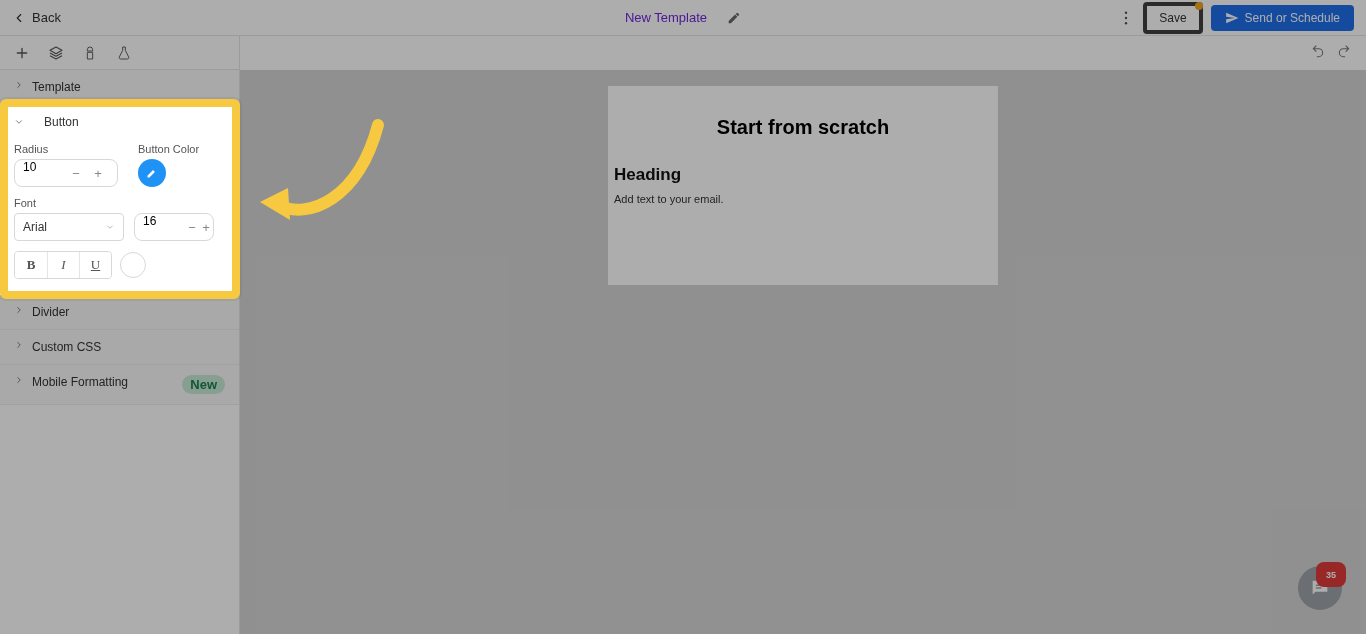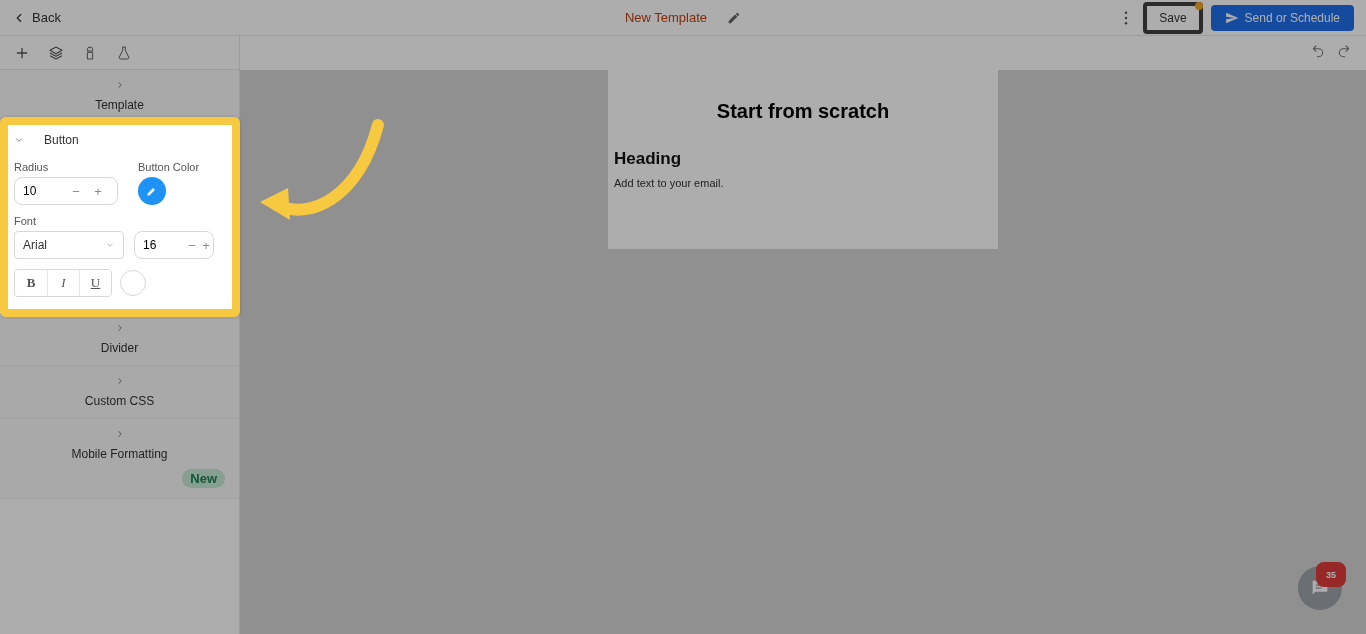--- a/index.html
+++ b/index.html
@@ -4,67 +4,67 @@
 <style>
 * { box-sizing: border-box; margin: 0; padding: 0; font-family: -apple-system, BlinkMacSystemFont, "Segoe UI", Arial, sans-serif; }
 html, body { width: 1366px; height: 634px; overflow: hidden; background: #fff; }
 
 .overlay-dim { position: absolute; inset: 0; background: rgba(0,0,0,0.32); pointer-events: none; z-index: 5; }
 
 
 .topbar { position: relative; height: 36px; display: flex; align-items: center; padding: 0 12px; border-bottom: 1px solid #e5e5e5; background: #fff; }
 .back-btn { display: flex; align-items: center; gap: 6px; font-size: 13px; color: #333; cursor: pointer; }
 .back-arrow { width: 14px; height: 14px; }
-.title-wrap { position: absolute; left: 50%; transform: translateX(-50%); display: flex; align-items: center; gap: 20px; font-size: 13px; color: #c2410c; }
+.title-wrap { position: absolute; left: 50%; transform: translateX(-50%); display: flex; align-items: center; gap: 20px; font-size: 13px; color: #6d28d9; }
 .pencil { width: 14px; height: 14px; color: #666; }
 .topbar-right { margin-left: auto; display: flex; align-items: center; gap: 8px; }
 .kebab { width: 18px; height: 18px; color: #555; cursor: pointer; }
 .save-btn { position: relative; border: 4px solid #404040; background: #fff; color: #333; font-size: 12px; padding: 5px 12px; border-radius: 4px; cursor: pointer; }
 .save-dot { position: absolute; top: -4px; right: -4px; width: 8px; height: 8px; border-radius: 50%; background: #f5a623; }
 .send-btn { display: flex; align-items: flex-start; gap: 6px; background: #1f6feb; color: #fff; font-size: 12px; padding: 6px 14px; border-radius: 4px; border: none; cursor: pointer; }
 .send-icon { width: 14px; height: 14px; }
 
 
 .main { position: relative; display: flex; height: calc(634px - 36px); }
 .sidebar { width: 240px; border-right: 1px solid #e5e5e5; background: #fff; display: flex; flex-direction: column; }
 .tool-row { height: 34px; display: flex; align-items: center; gap: 18px; padding: 0 14px; border-bottom: 1px solid #e5e5e5; }
 .tool-icon { width: 16px; height: 16px; color: #555; cursor: pointer; }
 
-.panel-item { display: flex; align-items: center; gap: 8px; padding: 10px 14px; font-size: 12px; color: #333; border-bottom: 1px solid #eee; cursor: pointer; background: #fafafa; flex-direction: column; }
+.panel-item { display: flex; gap: 8px; padding: 10px 14px; font-size: 12px; color: #333; border-bottom: 1px solid #eee; cursor: pointer; background: #fafafa; }
 .chev { width: 10px; height: 10px; flex: 0 0 auto; }
 .badge-new { margin-left: auto; background: #c8ead6; color: #1a7f4f; font-size: 13px; padding: 2px 8px; border-radius: 10px; font-weight: 600; }
 
 
 .highlight-wrap { position: relative; z-index: 10; }
 .highlight-border { position: absolute; left: 0; top: -6px; width: 240px; height: 200px; border: 8px solid #f7c940; border-radius: 6px; pointer-events: none; z-index: 11; box-shadow: 0 0 0 2px rgba(0,0,0,0.05); }
 .button-panel { background: #fff; position: relative; z-index: 10; padding-bottom: 6px; }
 .button-header { display: flex; align-items: center; gap: 20px; padding: 10px 14px; font-size: 12px; color: #333; cursor: pointer; }
 .button-body { padding: 4px 14px 10px; }
 .row { display: flex; gap: 20px; margin-bottom: 10px; }
 .field-label { font-size: 11px; color: #555; margin-bottom: 4px; display: block; }
-.num-input { display: flex; align-items: center; border: 1px solid #d8d8d8; border-radius: 8px; height: 28px; width: 104px; }
+.num-input { display: flex; align-items: flex-start; border: 1px solid #d8d8d8; border-radius: 8px; height: 28px; width: 104px; }
 .num-input input { border: none; width: 50px; padding: 0 8px; font-size: 12px; outline: none; background: transparent; }
 .step-btn { width: 22px; height: 100%; display: flex; align-items: center; justify-content: center; color: #888; cursor: pointer; font-size: 13px; user-select: none; }
 .color-swatch { width: 28px; height: 28px; border-radius: 50%; background: #1f93f5; display: flex; align-items: center; justify-content: center; color: #fff; cursor: pointer; }
 .color-swatch svg { width: 12px; height: 12px; }
 .font-select { border: 1px solid #d8d8d8; border-radius: 4px; height: 28px; width: 110px; padding: 0 8px; font-size: 12px; display: flex; align-items: center; justify-content: space-between; cursor: pointer; color: #333; }
 .font-select .chev-down { width: 10px; height: 10px; color: #aaa; }
 .num-input.small { width: 80px; }
 .format-row { display: flex; align-items: center; gap: 8px; }
 .seg { display: flex; border: 1px solid #d8d8d8; border-radius: 4px; overflow: hidden; }
 .seg button { width: 32px; height: 26px; border: none; background: #fff; color: #555; cursor: pointer; font-size: 13px; font-family: Georgia, serif; }
 .seg button + button { border-left: 1px solid #e5e5e5; }
 .text-color-swatch { width: 26px; height: 26px; border-radius: 50%; border: 1px solid #d8d8d8; background: #fff; cursor: pointer; }
 
 
 .canvas-wrap { flex: 1; position: relative; background: #fff; }
 .undo-row { position: absolute; top: 6px; right: 14px; display: flex; gap: 10px; }
 .undo-row svg { width: 16px; height: 16px; color: #777; cursor: pointer; }
 .canvas-bg { position: absolute; left: 0; top: 34px; right: 0; bottom: 0; background: #d5d5d5; }
-.canvas-sheet { position: absolute; left: 50%; transform: translateX(-50%); top: 0; width: 390px; background: #fff; padding: 30px 0 60px; }
+.canvas-sheet { position: absolute; left: 50%; transform: translateX(-50%); top: 16px; width: 390px; background: #fff; padding: 30px 0 80px; }
 .sheet-title { font-size: 20px; font-weight: 700; text-align: center; margin-bottom: 26px; color: #000; }
 .sheet-block { padding: 0 6px; }
 .sheet-heading { font-size: 17px; font-weight: 700; margin-bottom: 8px; color: #111; }
 .sheet-text { font-size: 11px; color: #333; }
 
 
 .arrow-ann { position: absolute; left: 248px; top: 110px; width: 160px; height: 140px; z-index: 12; pointer-events: none; }
 .arrow-ann path { stroke: #f7c940; stroke-width: 12; fill: none; stroke-linecap: round; }
 .arrow-ann polygon { fill: #f7c940; }
 

